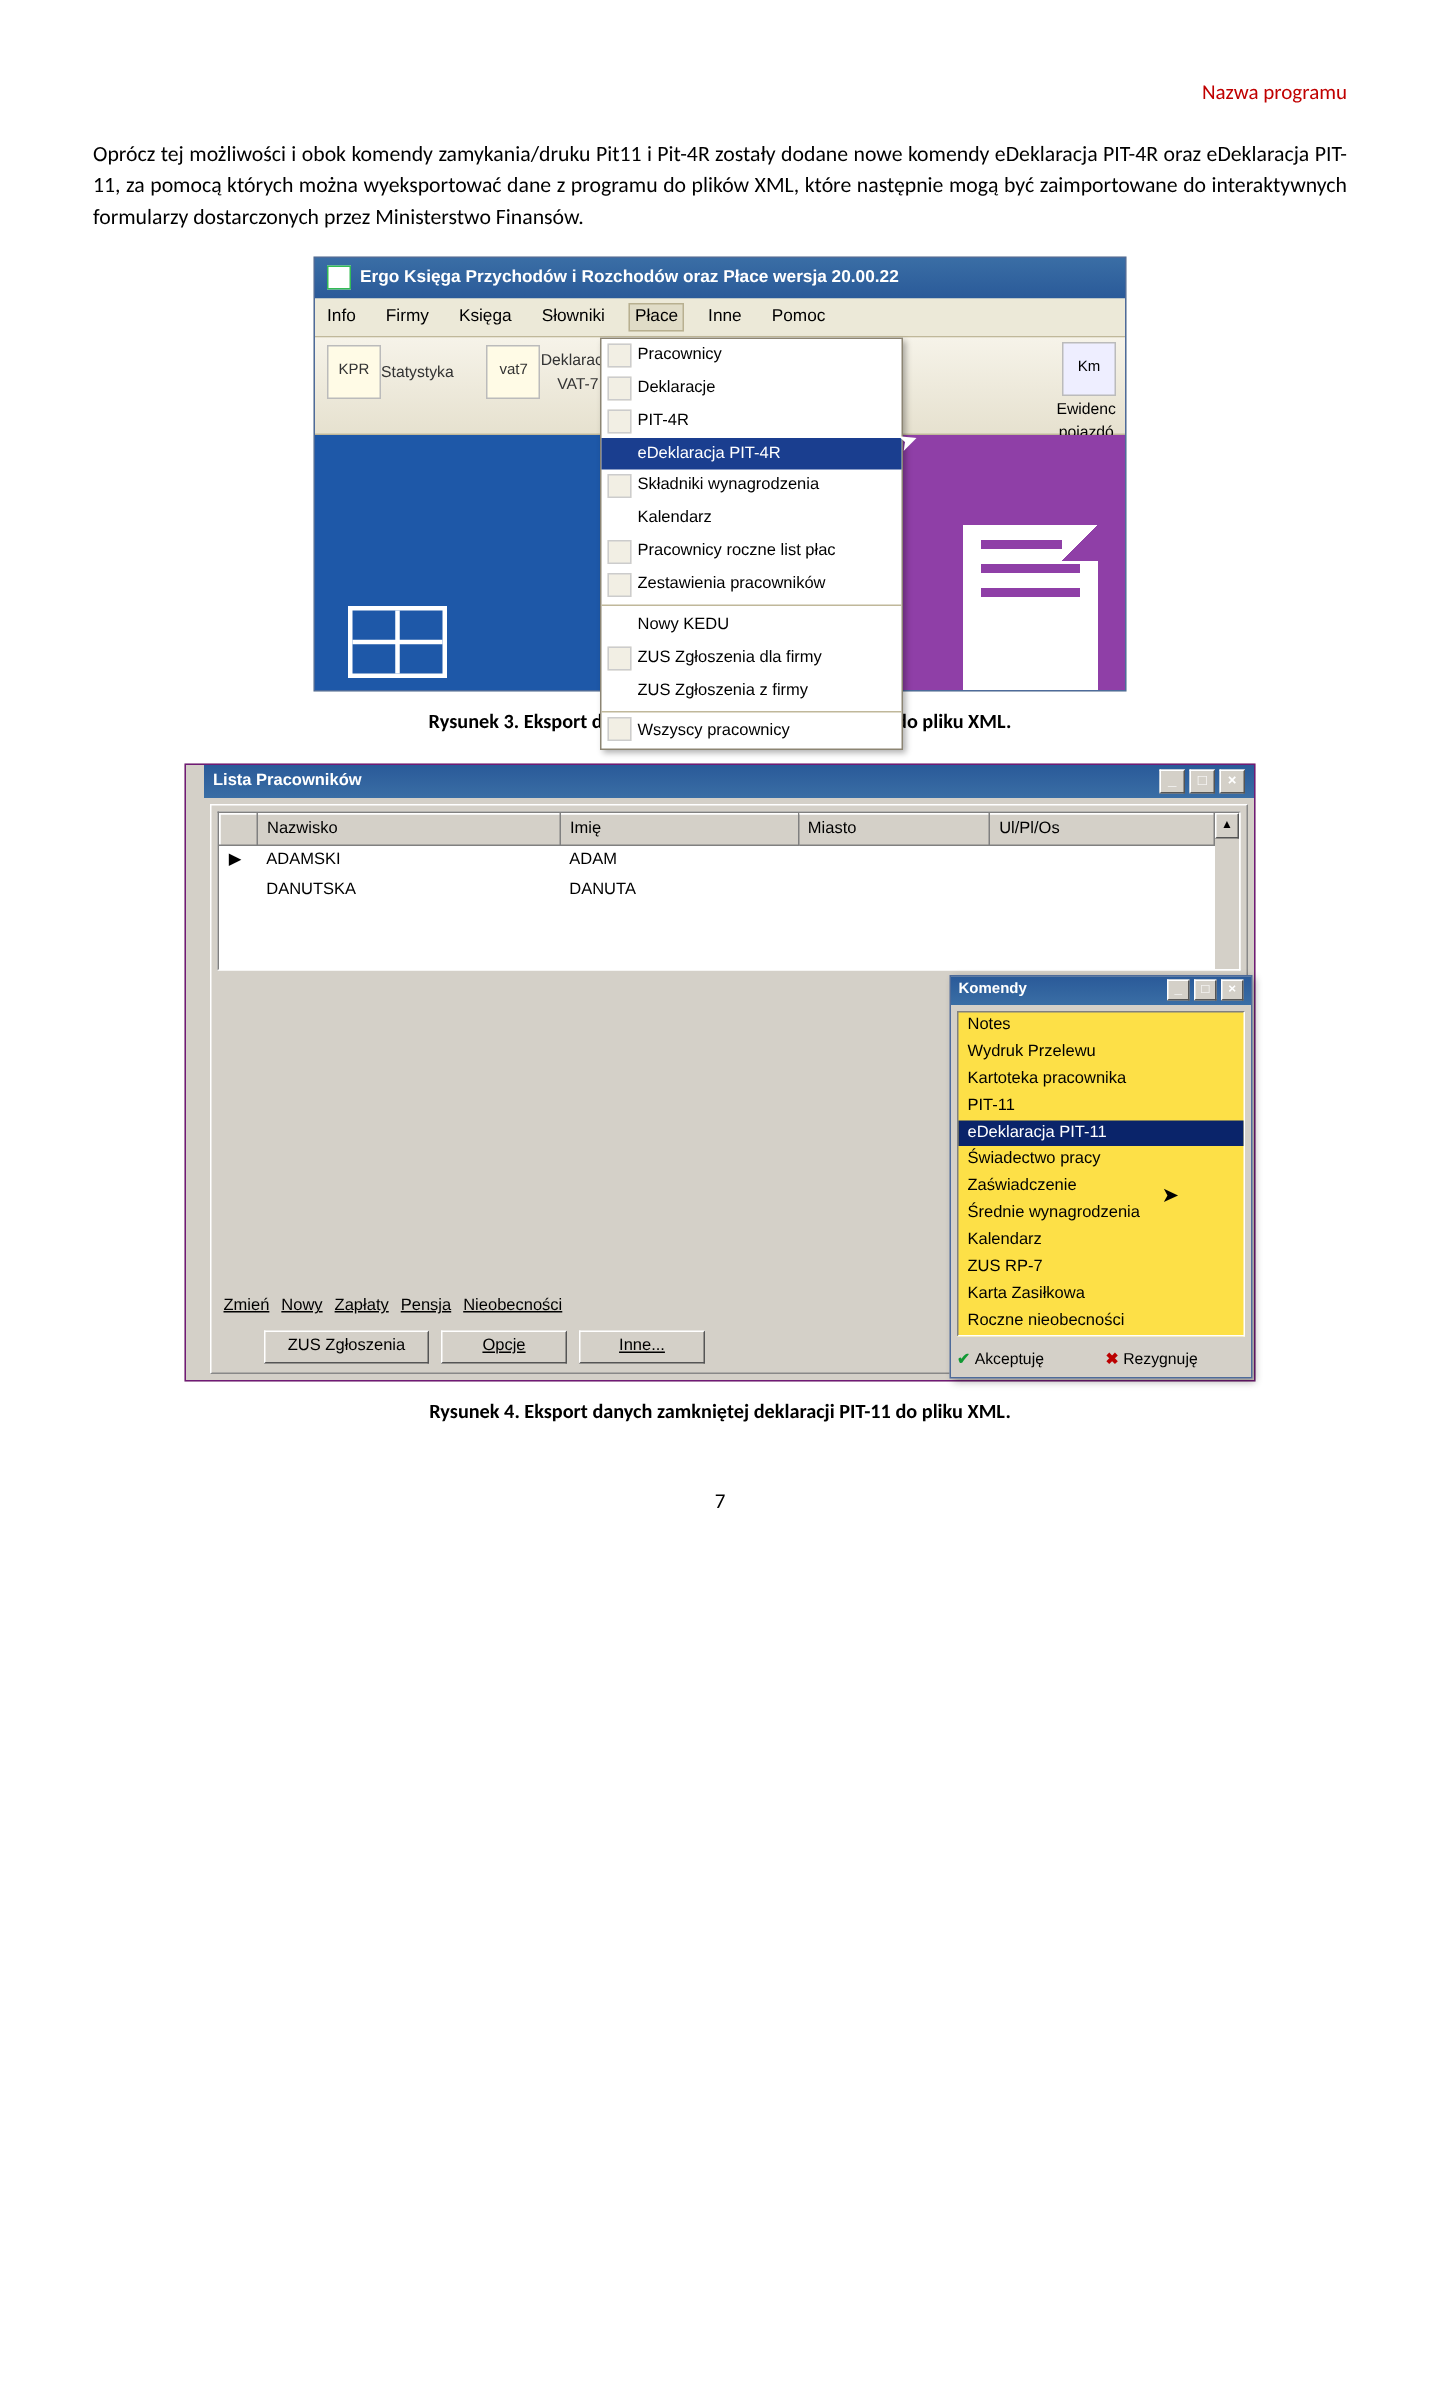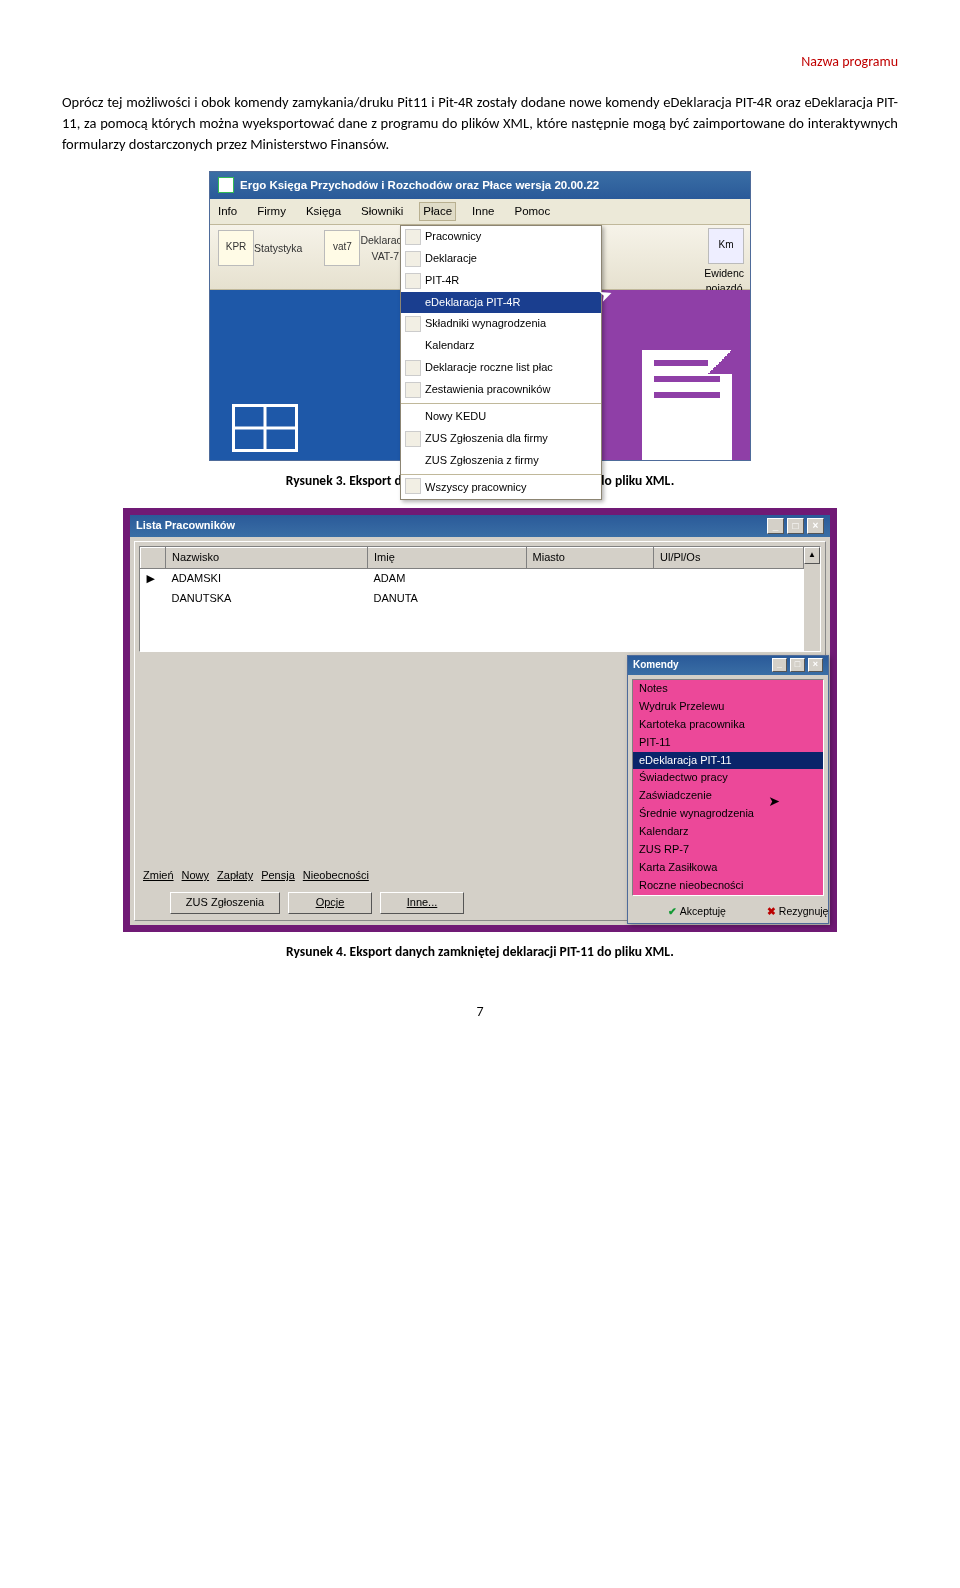--- a/index.html
+++ b/index.html
@@ -28,42 +28,42 @@
   .body-bg { height:170px; background:linear-gradient(90deg,#1e58a8 0 60%, #8f3fa7 60% 100%); position:relative;}
   .body-bg .squares{position:absolute;left:22px;bottom:8px;width:60px;height:42px;border:3px solid #fff;}
   .body-bg .squares::before,.body-bg .squares::after{content:"";position:absolute;background:#fff;}
   .body-bg .squares::before{left:50%;top:0;bottom:0;width:3px;transform:translateX(-50%);}
   .body-bg .squares::after{top:50%;left:0;right:0;height:3px;transform:translateY(-50%);}
   .body-bg .doc{position:absolute;right:18px;bottom:0;width:90px;height:110px;background:#fff;}
   .body-bg .doc::before{content:"";position:absolute;right:0;top:0;width:24px;height:24px;background:linear-gradient(135deg,#fff 50%, #8f3fa7 50%);}
   .body-bg .doc .line{height:6px;background:#8f3fa7;margin:10px 12px 0;}
   .cursor-ptr{position:absolute;right:138px;top:58px;font-size:16px;color:#fff;transform:rotate(-20deg);z-index:7;}
   
-  .win2{display:inline-block;text-align:left;font-family:Tahoma,Arial,sans-serif;font-size:11px;width:700px;border:7px solid #701a75;background:#d4d0c8;position:relative;}
+  .win2{display:inline-block;text-align:left;font-family:Tahoma,Arial,sans-serif;font-size:11px;width:700px;border:1px solid #701a75;background:#d4d0c8;position:relative;padding-left:12px;}
   .titlebar2{background:linear-gradient(#2a5a99,#3a6ea5);color:#fff;font-weight:bold;padding:3px 6px;display:flex;align-items:center;justify-content:space-between;}
   .tb2-ctrls{display:flex;gap:3px;}
   .tb2-ctrls div{width:15px;height:14px;background:#d4d0c8;border:1px solid #fff;border-right-color:#555;border-bottom-color:#555;font-size:10px;text-align:center;line-height:13px;}
   .inner-pane{margin:4px;border:1px solid #888;border-top-color:#fff;border-left-color:#fff;background:#d4d0c8;height:378px;position:relative;}
   .gridwrap{margin:4px;border:1px solid #808080;border-right-color:#fff;border-bottom-color:#fff;background:#fff;height:104px;position:relative;}
   table.grid{border-collapse:collapse;width:calc(100% - 16px);font-size:11px;}
   table.grid th{background:#d4d0c8;border:1px solid #808080;border-top-color:#fff;border-left-color:#fff;text-align:left;padding:2px 6px;font-weight:normal;}
   table.grid td{border:0;padding:2px 6px;}
   .vscroll{position:absolute;right:0;top:0;bottom:0;width:16px;background:#d4d0c8;}
   .vscroll .btn{height:15px;border:1px solid #fff;border-right-color:#555;border-bottom-color:#555;text-align:center;font-size:8px;line-height:13px;}
   .btnrow{position:absolute;bottom:6px;left:8px;display:flex;gap:8px;}
   .btnrow .wb{min-width:70px;padding:2px 6px;background:#d4d0c8;border:1px solid #fff;border-right-color:#555;border-bottom-color:#555;text-align:center;}
   .btnrow2{position:absolute;bottom:36px;left:8px;display:flex;gap:8px;}
   .float-win{position:absolute;right:-4px;bottom:-4px;width:200px;border:1px solid #4e6b9a;background:#d4d0c8;box-shadow:2px 2px 5px rgba(0,0,0,.3);}
   .float-title{background:linear-gradient(#2a5a99,#3a6ea5);color:#fff;font-size:10px;font-weight:bold;padding:2px 5px;display:flex;justify-content:space-between;}
   .float-title .tb2-ctrls div{width:13px;height:12px;line-height:11px;font-size:9px;}
-  .listbox{margin:4px;border:1px solid #808080;border-right-color:#fff;border-bottom-color:#fff;background:#ec4899;font-size:11px;}
+  .listbox{margin:4px;border:1px solid #808080;border-right-color:#fff;border-bottom-color:#fff;background:#fde047;font-size:11px;}
   .listbox .li{padding:1px 6px;}
   .listbox .li.sel{background:#0a246a;color:#fff;}
   .float-btm{display:flex;gap:6px;justify-content:space-between;padding:4px;}
-  .float-btm .wb{flex:1;min-width:0;font-size:10.5px;margin-left:36px;}
+  .float-btm .wb{flex:1;min-width:0;font-size:10.5px;}
   .check{color:#193;font-weight:bold;margin-right:3px;}
   .xmark{color:#b00;font-weight:bold;margin-right:3px;}
   .row-mark{display:inline-block;width:10px;color:#000;}
   .float-cur{position:absolute;right:48px;bottom:112px;font-size:14px;}
 </style>
 </head>
 <body>
 
 <div class="header-right">Nazwa programu</div>
 
@@ -94,21 +94,21 @@
         <span style="white-space:pre-line;text-align:center;">Deklaracje
 VAT-7</span>
       </div>
       <div class="dropdown">
         <div class="dd"><span class="mini-ic"></span><span>Pracownicy</span></div>
         <div class="dd"><span class="mini-ic"></span><span>Deklaracje</span></div>
         <div class="dd"><span class="mini-ic"></span><span>PIT-4R</span></div>
         <div class="dd sel"><span>eDeklaracja PIT-4R</span></div>
         <div class="dd"><span class="mini-ic"></span><span>Składniki wynagrodzenia</span></div>
         <div class="dd"><span>Kalendarz</span></div>
-        <div class="dd"><span class="mini-ic"></span><span>Deklaracje roczne list płac</span></div>
+        <div class="dd"><span class="mini-ic"></span><span>Pracownicy roczne list płac</span></div>
         <div class="dd"><span class="mini-ic"></span><span>Zestawienia pracowników</span></div>
         <div class="dd sep"><span>Nowy KEDU</span></div>
         <div class="dd"><span class="mini-ic"></span><span>ZUS Zgłoszenia dla firmy</span></div>
         <div class="dd"><span>ZUS Zgłoszenia z firmy</span></div>
         <div class="dd sep"><span class="mini-ic"></span><span>Wszyscy pracownicy</span></div>
       </div>
       <span class="cursor-ptr">➤</span>
       <div class="tb-right">
         <div class="tb-ic">Km</div>
         <span style="white-space:pre-line;text-align:center;">Ewidenc

